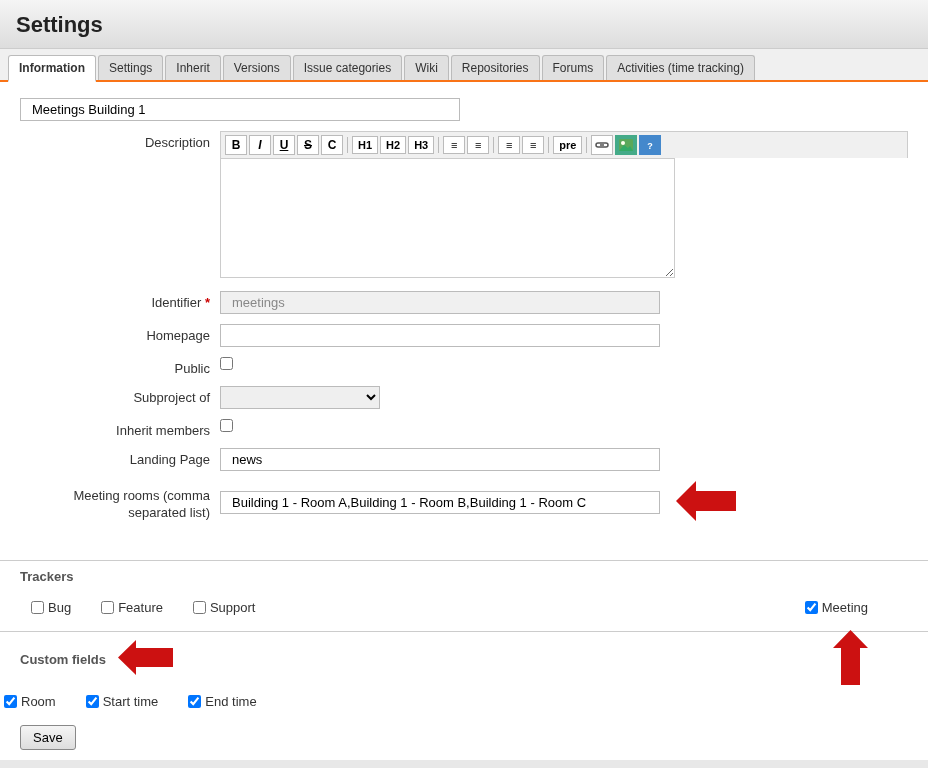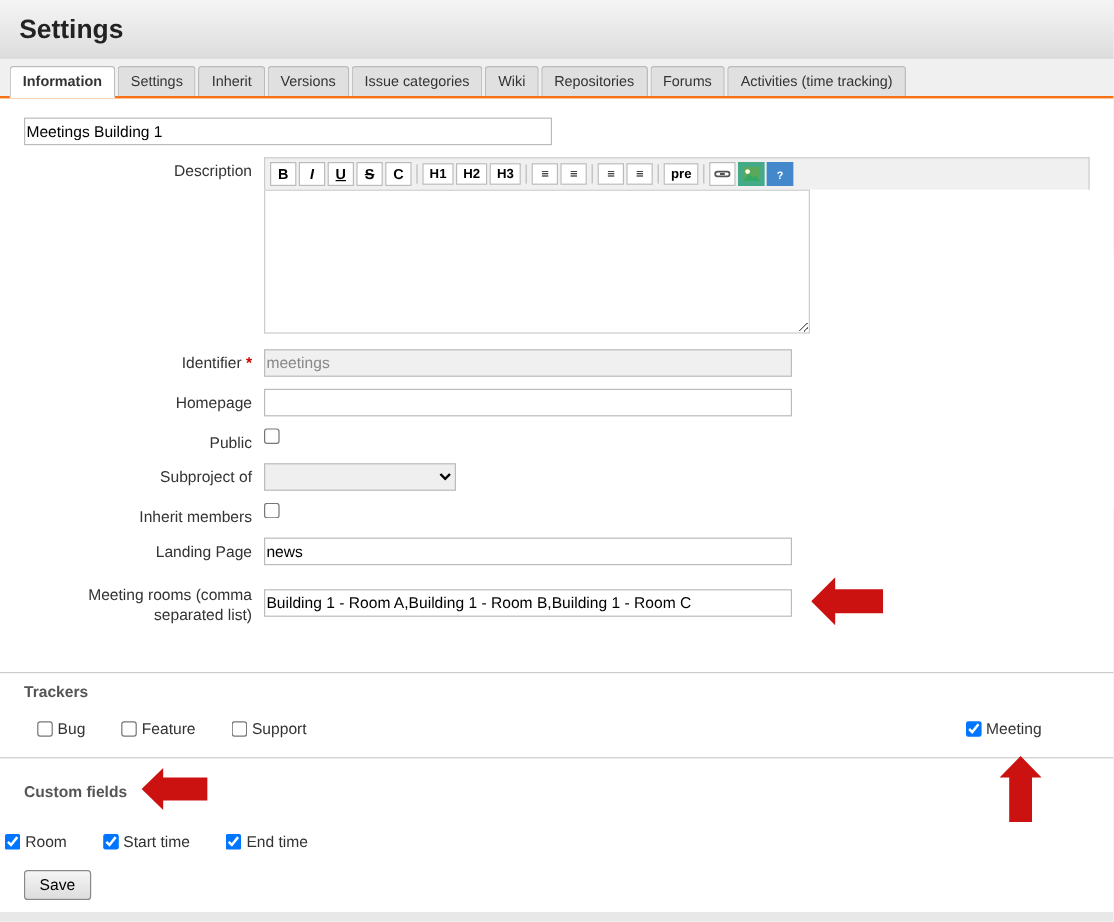--- a/index.html
+++ b/index.html
@@ -72,21 +72,21 @@
       color: #c00;
       font-weight: bold;
     }
 
     .form-control {
       flex: 1;
     }
 
     input[type="text"] {
       width: 440px;
-      padding: 3px 1px;
+      padding: 3px 11px;
       border: 1px solid #bbb;
       font-size: 13px;
       background: #fff;
     }
     input[type="text"].disabled-input {
       background: #f0f0f0;
       color: #888;
     }
 
     

